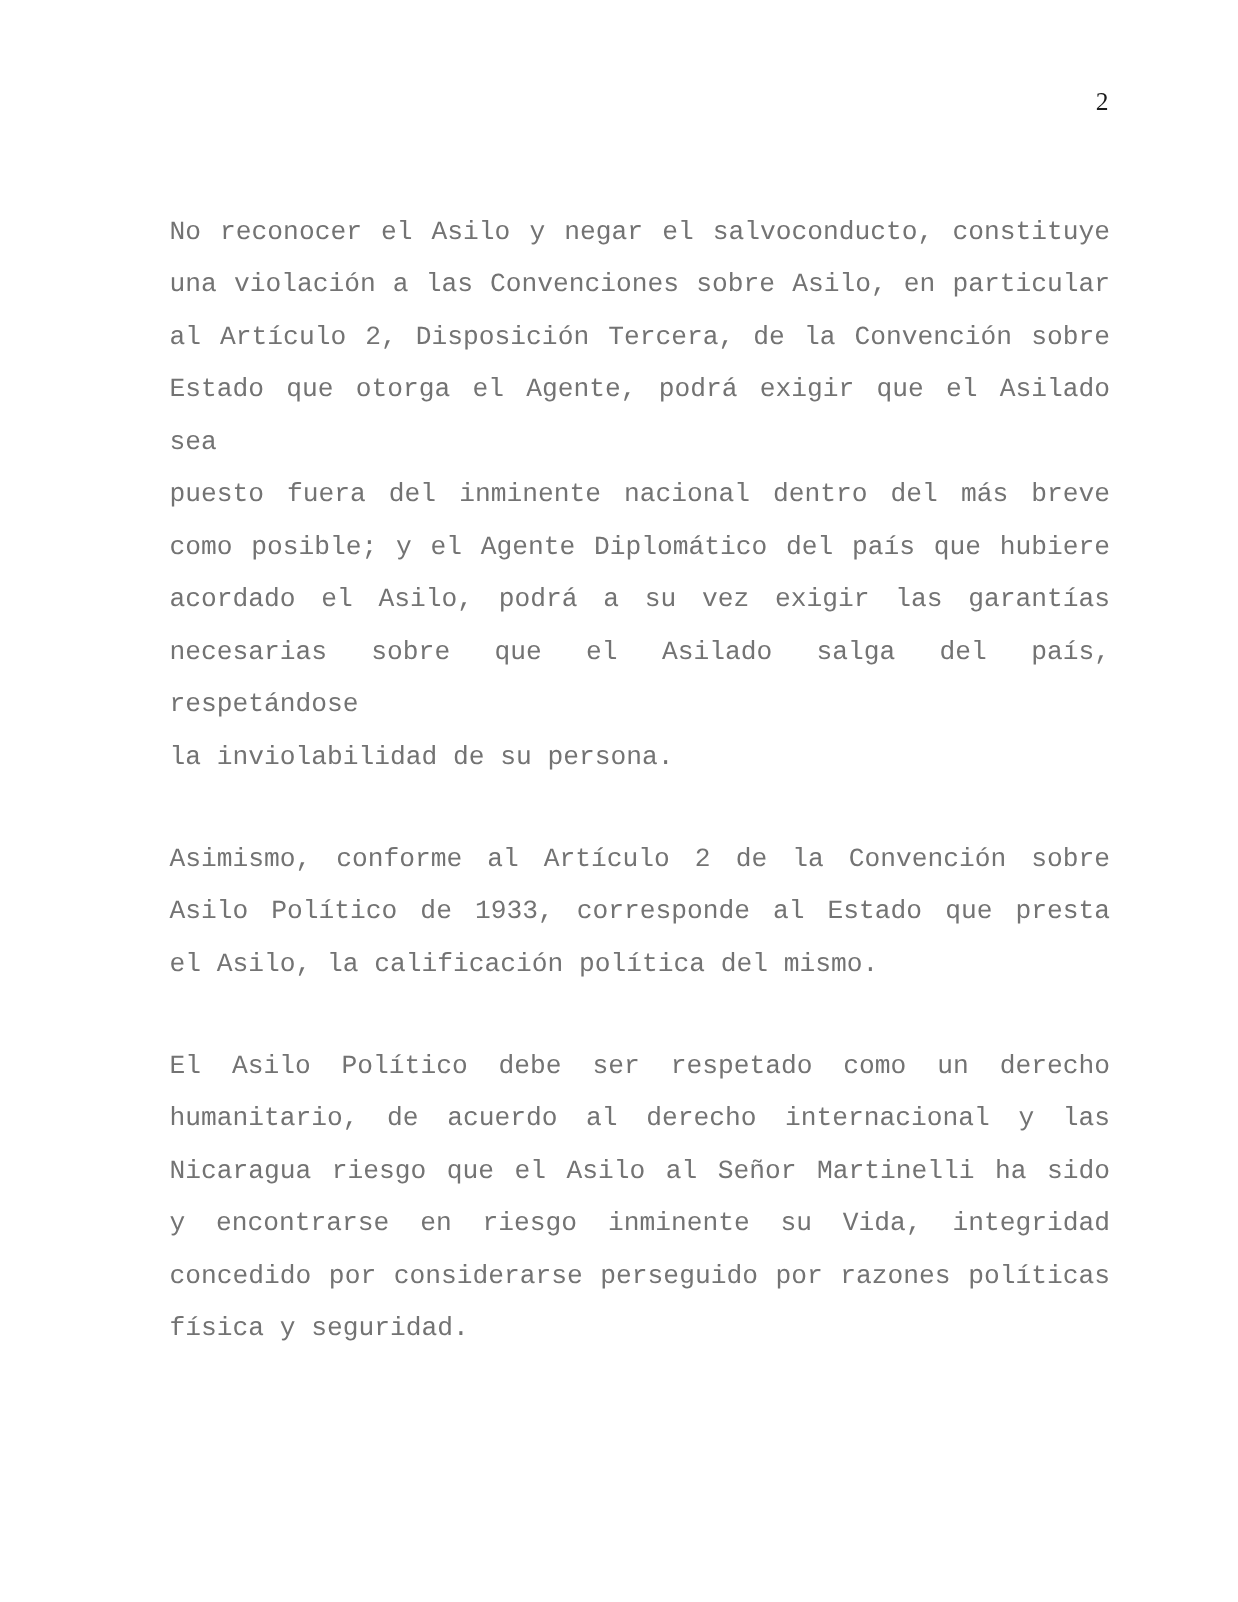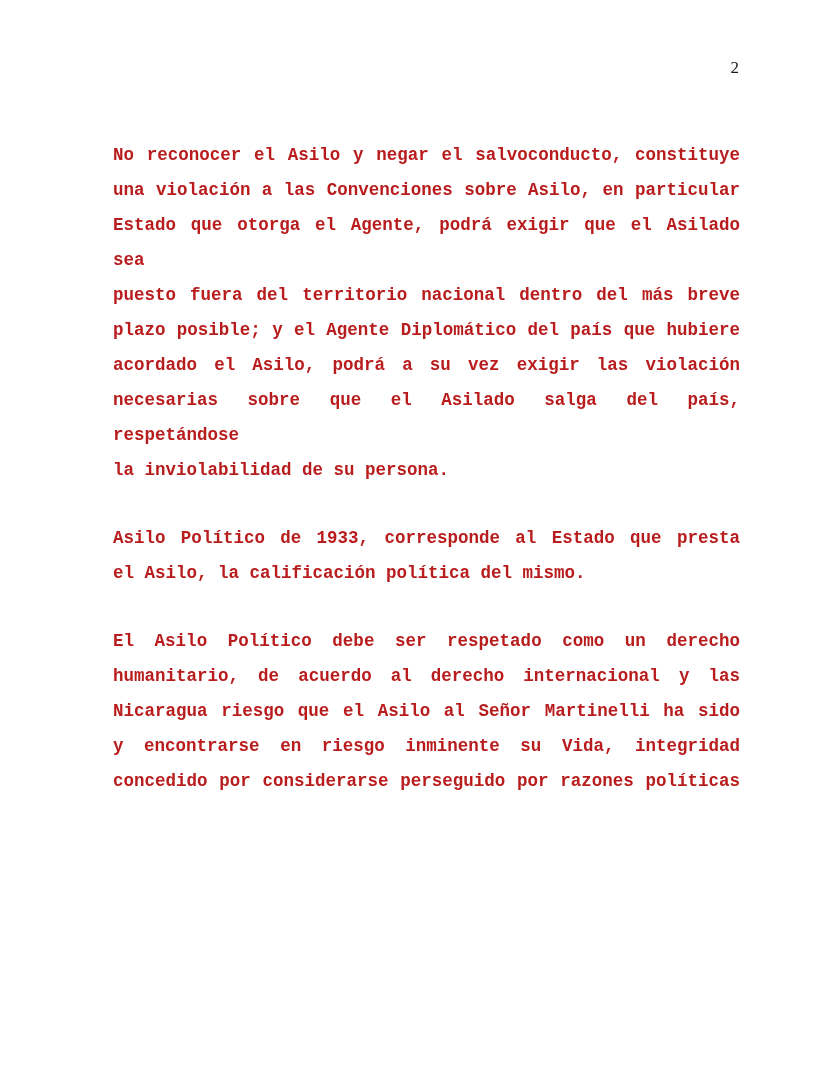--- a/index.html
+++ b/index.html
@@ -22,23 +22,23 @@
     font-family: "Liberation Serif", serif;
     font-size: 17px;
     font-weight: normal;
     color: #1a1a1a;
   }
   .content {
     position: absolute;
     top: 138px;
     left: 113px;
     width: 627px;
-    color: #b91c1c;
+    color: #737373;
     font-size: 17.5px;
-    font-weight: bold;
+    font-weight: normal;
     line-height: 35px;
   }
   .paragraph {
     margin: 0 0 33px 0;
     padding: 0;
   }
   .paragraph:last-child {
     margin-bottom: 16px;
   }
   .line {
@@ -56,35 +56,38 @@
 
 <div class="page">
 
   <div class="page-number">2</div>
 
   <div class="content">
 
     <div class="paragraph">
       <div class="line">No reconocer el Asilo y negar el salvoconducto, constituye</div>
       <div class="line">una violación a las Convenciones sobre Asilo, en particular</div>
+      <div class="line">al Artículo 2, Disposición Tercera, de la Convención sobre</div>
       <div class="line">Estado que otorga el Agente, podrá exigir que el Asilado sea</div>
-      <div class="line">puesto fuera del territorio nacional dentro del más breve</div>
-      <div class="line">plazo posible; y el Agente Diplomático del país que hubiere</div>
-      <div class="line">acordado el Asilo, podrá a su vez exigir las violación</div>
+      <div class="line">puesto fuera del inminente nacional dentro del más breve</div>
+      <div class="line">como posible; y el Agente Diplomático del país que hubiere</div>
+      <div class="line">acordado el Asilo, podrá a su vez exigir las garantías</div>
       <div class="line">necesarias sobre que el Asilado salga del país, respetándose</div>
       <div class="line last">la inviolabilidad de su persona.</div>
     </div>
 
     <div class="paragraph">
+      <div class="line">Asimismo, conforme al Artículo 2 de la Convención sobre</div>
       <div class="line">Asilo Político de 1933, corresponde al Estado que presta</div>
       <div class="line last">el Asilo, la calificación política del mismo.</div>
     </div>
 
     <div class="paragraph">
       <div class="line">El Asilo Político debe ser respetado como un derecho</div>
       <div class="line">humanitario, de acuerdo al derecho internacional y las</div>
       <div class="line">Nicaragua riesgo que el Asilo al Señor Martinelli ha sido</div>
       <div class="line">y encontrarse en riesgo inminente su Vida, integridad</div>
       <div class="line">concedido por considerarse perseguido por razones políticas</div>
+      <div class="line last">física y seguridad.</div>
     </div>
 
   </div>
 </div>
 
 </body></html>

